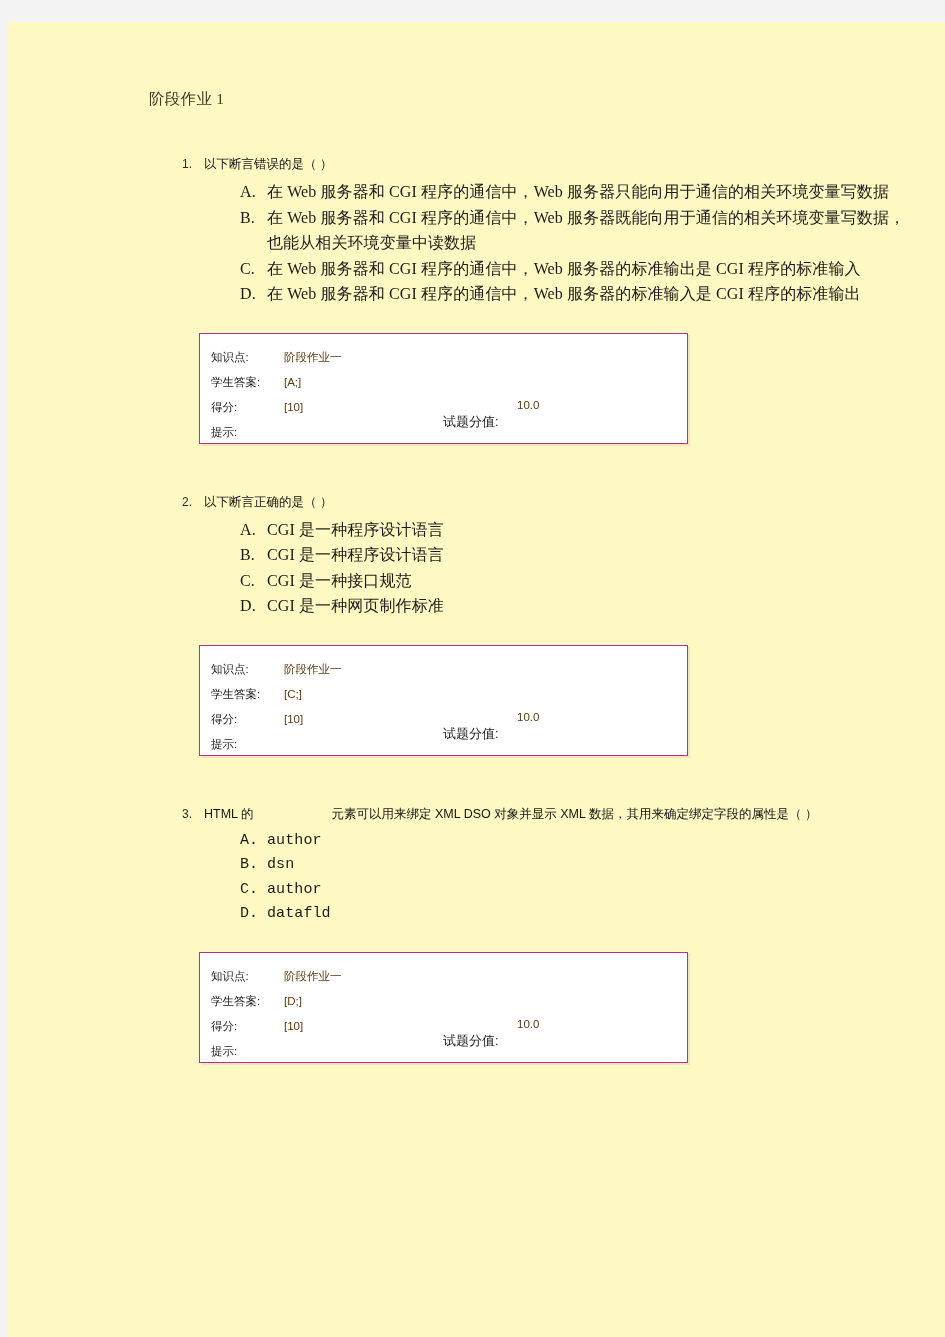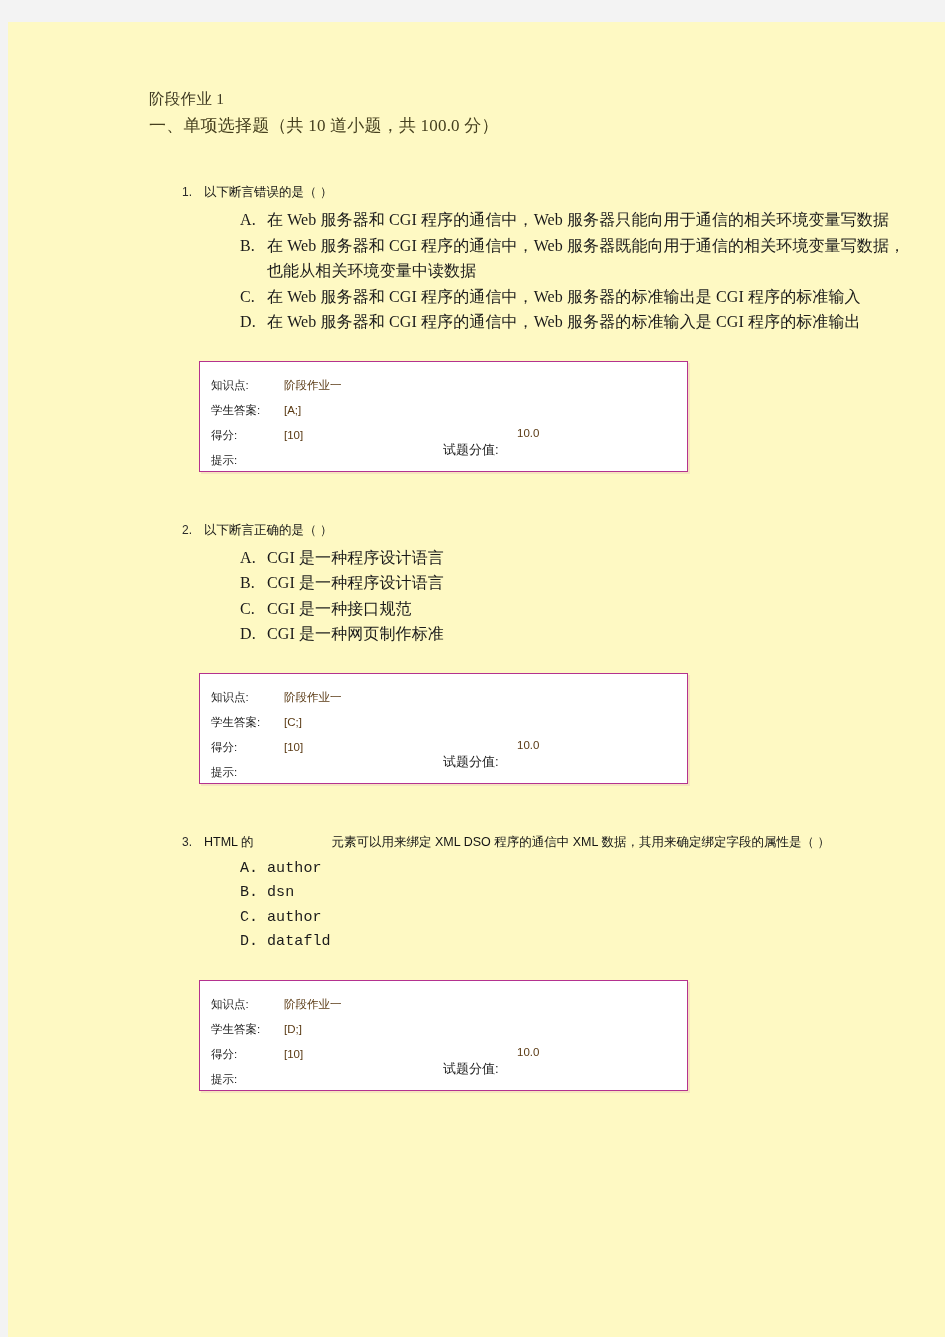--- a/index.html
+++ b/index.html
@@ -151,21 +151,20 @@
     font-size: 11.5px;
   }
 </style>
 </head>
 <body>
 
 <div class="page">
   <div class="content">
 
     <div class="doc-title">阶段作业 1</div>
-    <div class="section-title">一、单项选择题（共 10 道小题，共 100.0 分）</div>
 
     <div id="questions-root">
         <div class="question-block" style="margin-top: 42px;">
           <div class="q-head"><span class="q-num">1.</span><span class="q-stem">以下断言错误的是（ ）</span></div>
           <ul class="options" style="margin-top: 4px;">
             <li class="option"><span class="opt-letter">A.</span><span>在 Web 服务器和 CGI 程序的通信中，Web 服务器只能向用于通信的相关环境变量写数据</span></li>
             <li class="option"><span class="opt-letter">B.</span><span>在 Web 服务器和 CGI 程序的通信中，Web 服务器既能向用于通信的相关环境变量写数据，也能从相关环境变量中读数据</span></li>
             <li class="option"><span class="opt-letter">C.</span><span>在 Web 服务器和 CGI 程序的通信中，Web 服务器的标准输出是 CGI 程序的标准输入</span></li>
             <li class="option"><span class="opt-letter">D.</span><span>在 Web 服务器和 CGI 程序的通信中，Web 服务器的标准输入是 CGI 程序的标准输出</span></li>
           </ul>
@@ -185,21 +184,21 @@
             <li class="option"><span class="opt-letter">D.</span><span>CGI 是一种网页制作标准</span></li>
           </ul>
           <div class="answer-box" style="margin-top: 26px;">
             <div class="ab-row"><span class="ab-label w1">知识点:</span><span class="ab-value">阶段作业一</span></div>
             <div class="ab-row"><span class="ab-label w1">学生答案:</span><span class="ab-value">[C;]</span></div>
             <div class="ab-row"><span class="ab-label w1">得分:</span><span class="ab-value">[10]</span><span class="ab-label2">试题分值:</span><span class="ab-value2">10.0</span></div>
             <div class="ab-row"><span class="ab-label w1">提示:</span><span class="ab-value"></span></div>
           </div>
         </div>
         <div class="question-block" style="margin-top: 48px;">
-          <div class="q-head"><span class="q-num">3.</span><span class="q-stem">HTML 的</span><span class="q-gap"></span><span class="q-stem">元素可以用来绑定 XML DSO 程序的通信中 XML 数据，其用来确定绑定字段的属性是（ ）</span></div>
+          <div class="q-head"><span class="q-num">3.</span><span class="q-stem">HTML 的</span><span class="q-gap"></span><span class="q-stem">元素可以用来绑定 XML DSO 对象并显示 XML 数据，其用来确定绑定字段的属性是（ ）</span></div>
           <ul class="options" style="margin-top: 4px;">
             <li class="option mono"><span class="opt-letter">A.</span><span>author</span></li>
             <li class="option mono"><span class="opt-letter">B.</span><span>dsn</span></li>
             <li class="option mono"><span class="opt-letter">C.</span><span>author</span></li>
             <li class="option mono"><span class="opt-letter">D.</span><span>datafld</span></li>
           </ul>
           <div class="answer-box" style="margin-top: 25px;">
             <div class="ab-row"><span class="ab-label w1">知识点:</span><span class="ab-value">阶段作业一</span></div>
             <div class="ab-row"><span class="ab-label w1">学生答案:</span><span class="ab-value">[D;]</span></div>
             <div class="ab-row"><span class="ab-label w1">得分:</span><span class="ab-value">[10]</span><span class="ab-label2">试题分值:</span><span class="ab-value2">10.0</span></div>

